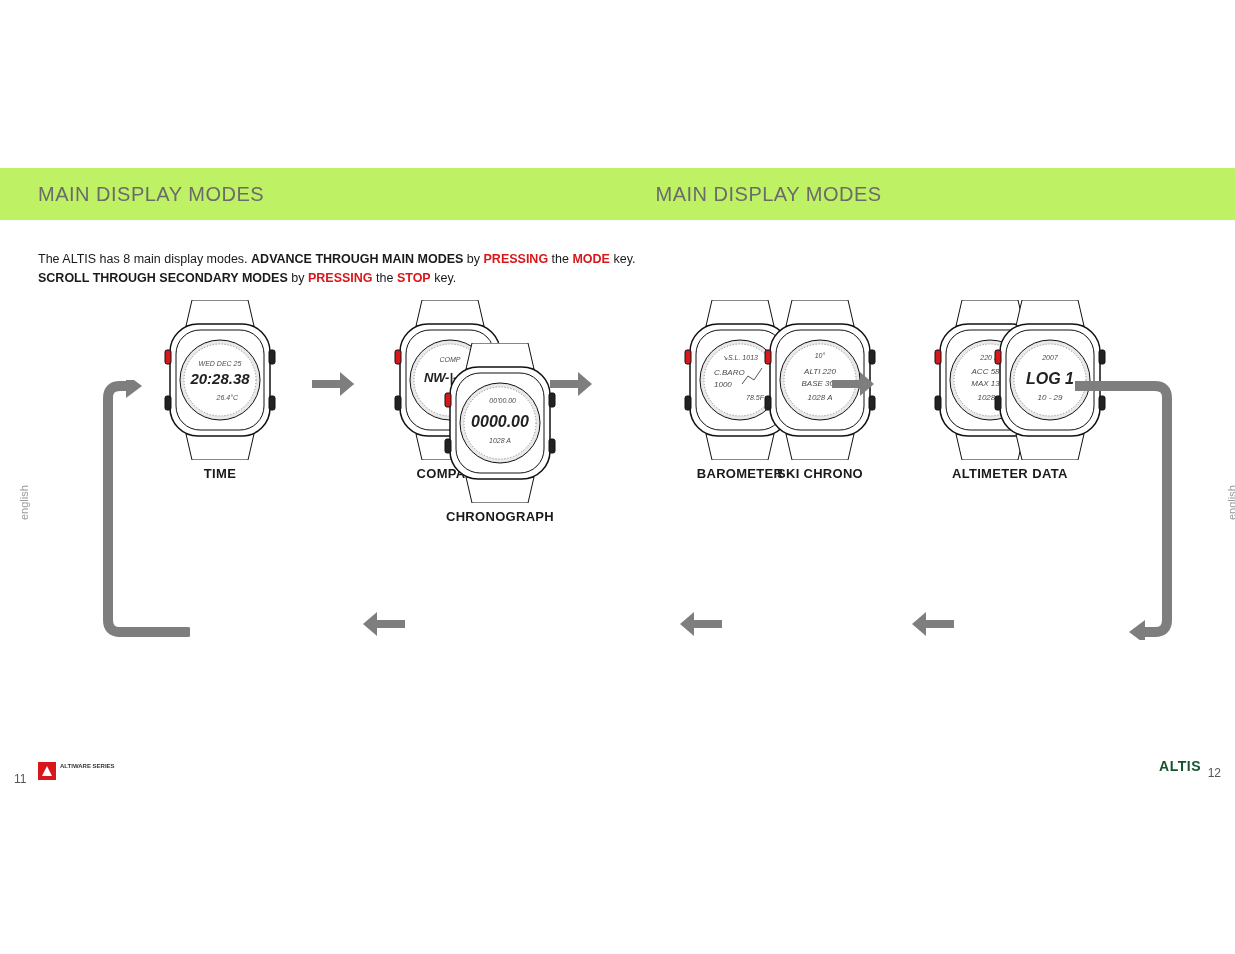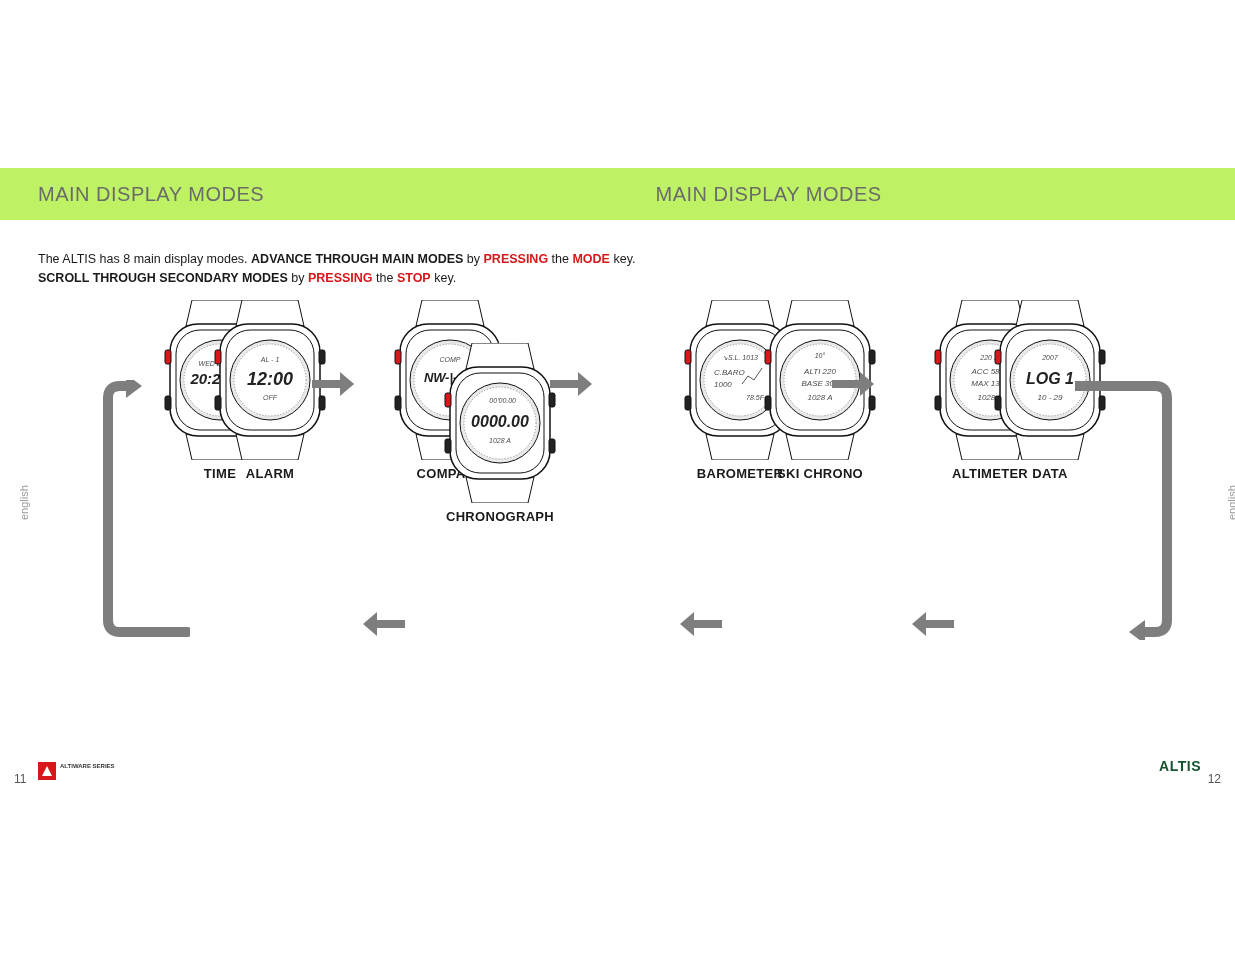--- a/index.html
+++ b/index.html
@@ -99,21 +99,21 @@
   .brand-text {
     position: absolute;
     left: 60px; top: 3px;
     font-size: 6px;
     line-height: 7px;
     color: #333;
     font-weight: 700;
   }
   .pn-right {
     position: absolute;
-    right: 14px; top: 12px;
+    right: 14px; top: 6px;
     font-size: 12px;
     color: #555;
   }
   .altis {
     position: absolute;
     right: 34px; top: -2px;
     font-size: 14px;
     font-weight: 700;
     letter-spacing: 0.5px;
     color: #14532d;
@@ -221,40 +221,20 @@
           <rect x="119" y="96" width="6" height="14" rx="2" fill="#222" stroke="#111"></rect>
         </g>
       <text x="70" y="60" text-anchor="middle" class="lcd-line" font-size="7">220    ⛰</text>
       <text x="70" y="74" text-anchor="middle" class="lcd-line" font-size="8">ACC   5860</text>
       <text x="70" y="86" text-anchor="middle" class="lcd-line" font-size="8">MAX   1380</text>
       <text x="70" y="100" text-anchor="middle" class="lcd-line" font-size="8">1028 A</text>
     </svg>
     <div class="label">ALTIMETER</div>
   </div>
 
-  <div class="watch-cell" style="left:190px; top:240;">
-    <svg class="watch-svg" width="140" height="160" viewBox="0 0 140 160">
-      <g>
-          <path d="M42 0 L98 0 L104 26 L36 26 Z" fill="#fff" stroke="#111"></path>
-          <path d="M42 160 L98 160 L104 134 L36 134 Z" fill="#fff" stroke="#111"></path>
-          <rect x="20" y="24" width="100" height="112" rx="28" fill="#fff" stroke="#111" stroke-width="1.5"></rect>
-          <rect x="26" y="30" width="88" height="100" rx="24" fill="#fff" stroke="#111"></rect>
-          <circle cx="70" cy="80" r="40" fill="#e9e9e9" stroke="#111"></circle>
-          <circle cx="70" cy="80" r="36" fill="#fff" stroke="#888" stroke-dasharray="1 2"></circle>
-          <rect x="15" y="50" width="6" height="14" rx="2" fill="#d8171a" stroke="#111"></rect>
-          <rect x="15" y="96" width="6" height="14" rx="2" fill="#222" stroke="#111"></rect>
-          <rect x="119" y="50" width="6" height="14" rx="2" fill="#222" stroke="#111"></rect>
-          <rect x="119" y="96" width="6" height="14" rx="2" fill="#222" stroke="#111"></rect>
-        </g>
-      <text x="70" y="62" text-anchor="middle" class="lcd-line" font-size="7">AL - 1</text>
-      <text x="70" y="85" text-anchor="middle" class="lcd-big" font-size="18">12:00</text>
-      <text x="70" y="100" text-anchor="middle" class="lcd-line" font-size="7">OFF</text>
-    </svg>
-    <div class="label">ALARM</div>
-  </div>
 
   <div class="watch-cell" style="left:420px; top:240;margin-top:43px;">
     <svg class="watch-svg" width="140" height="160" viewBox="0 0 140 160">
       <g>
           <path d="M42 0 L98 0 L104 26 L36 26 Z" fill="#fff" stroke="#111"></path>
           <path d="M42 160 L98 160 L104 134 L36 134 Z" fill="#fff" stroke="#111"></path>
           <rect x="20" y="24" width="100" height="112" rx="28" fill="#fff" stroke="#111" stroke-width="1.5"></rect>
           <rect x="26" y="30" width="88" height="100" rx="24" fill="#fff" stroke="#111"></rect>
           <circle cx="70" cy="80" r="40" fill="#e9e9e9" stroke="#111"></circle>
           <circle cx="70" cy="80" r="36" fill="#fff" stroke="#888" stroke-dasharray="1 2"></circle>

